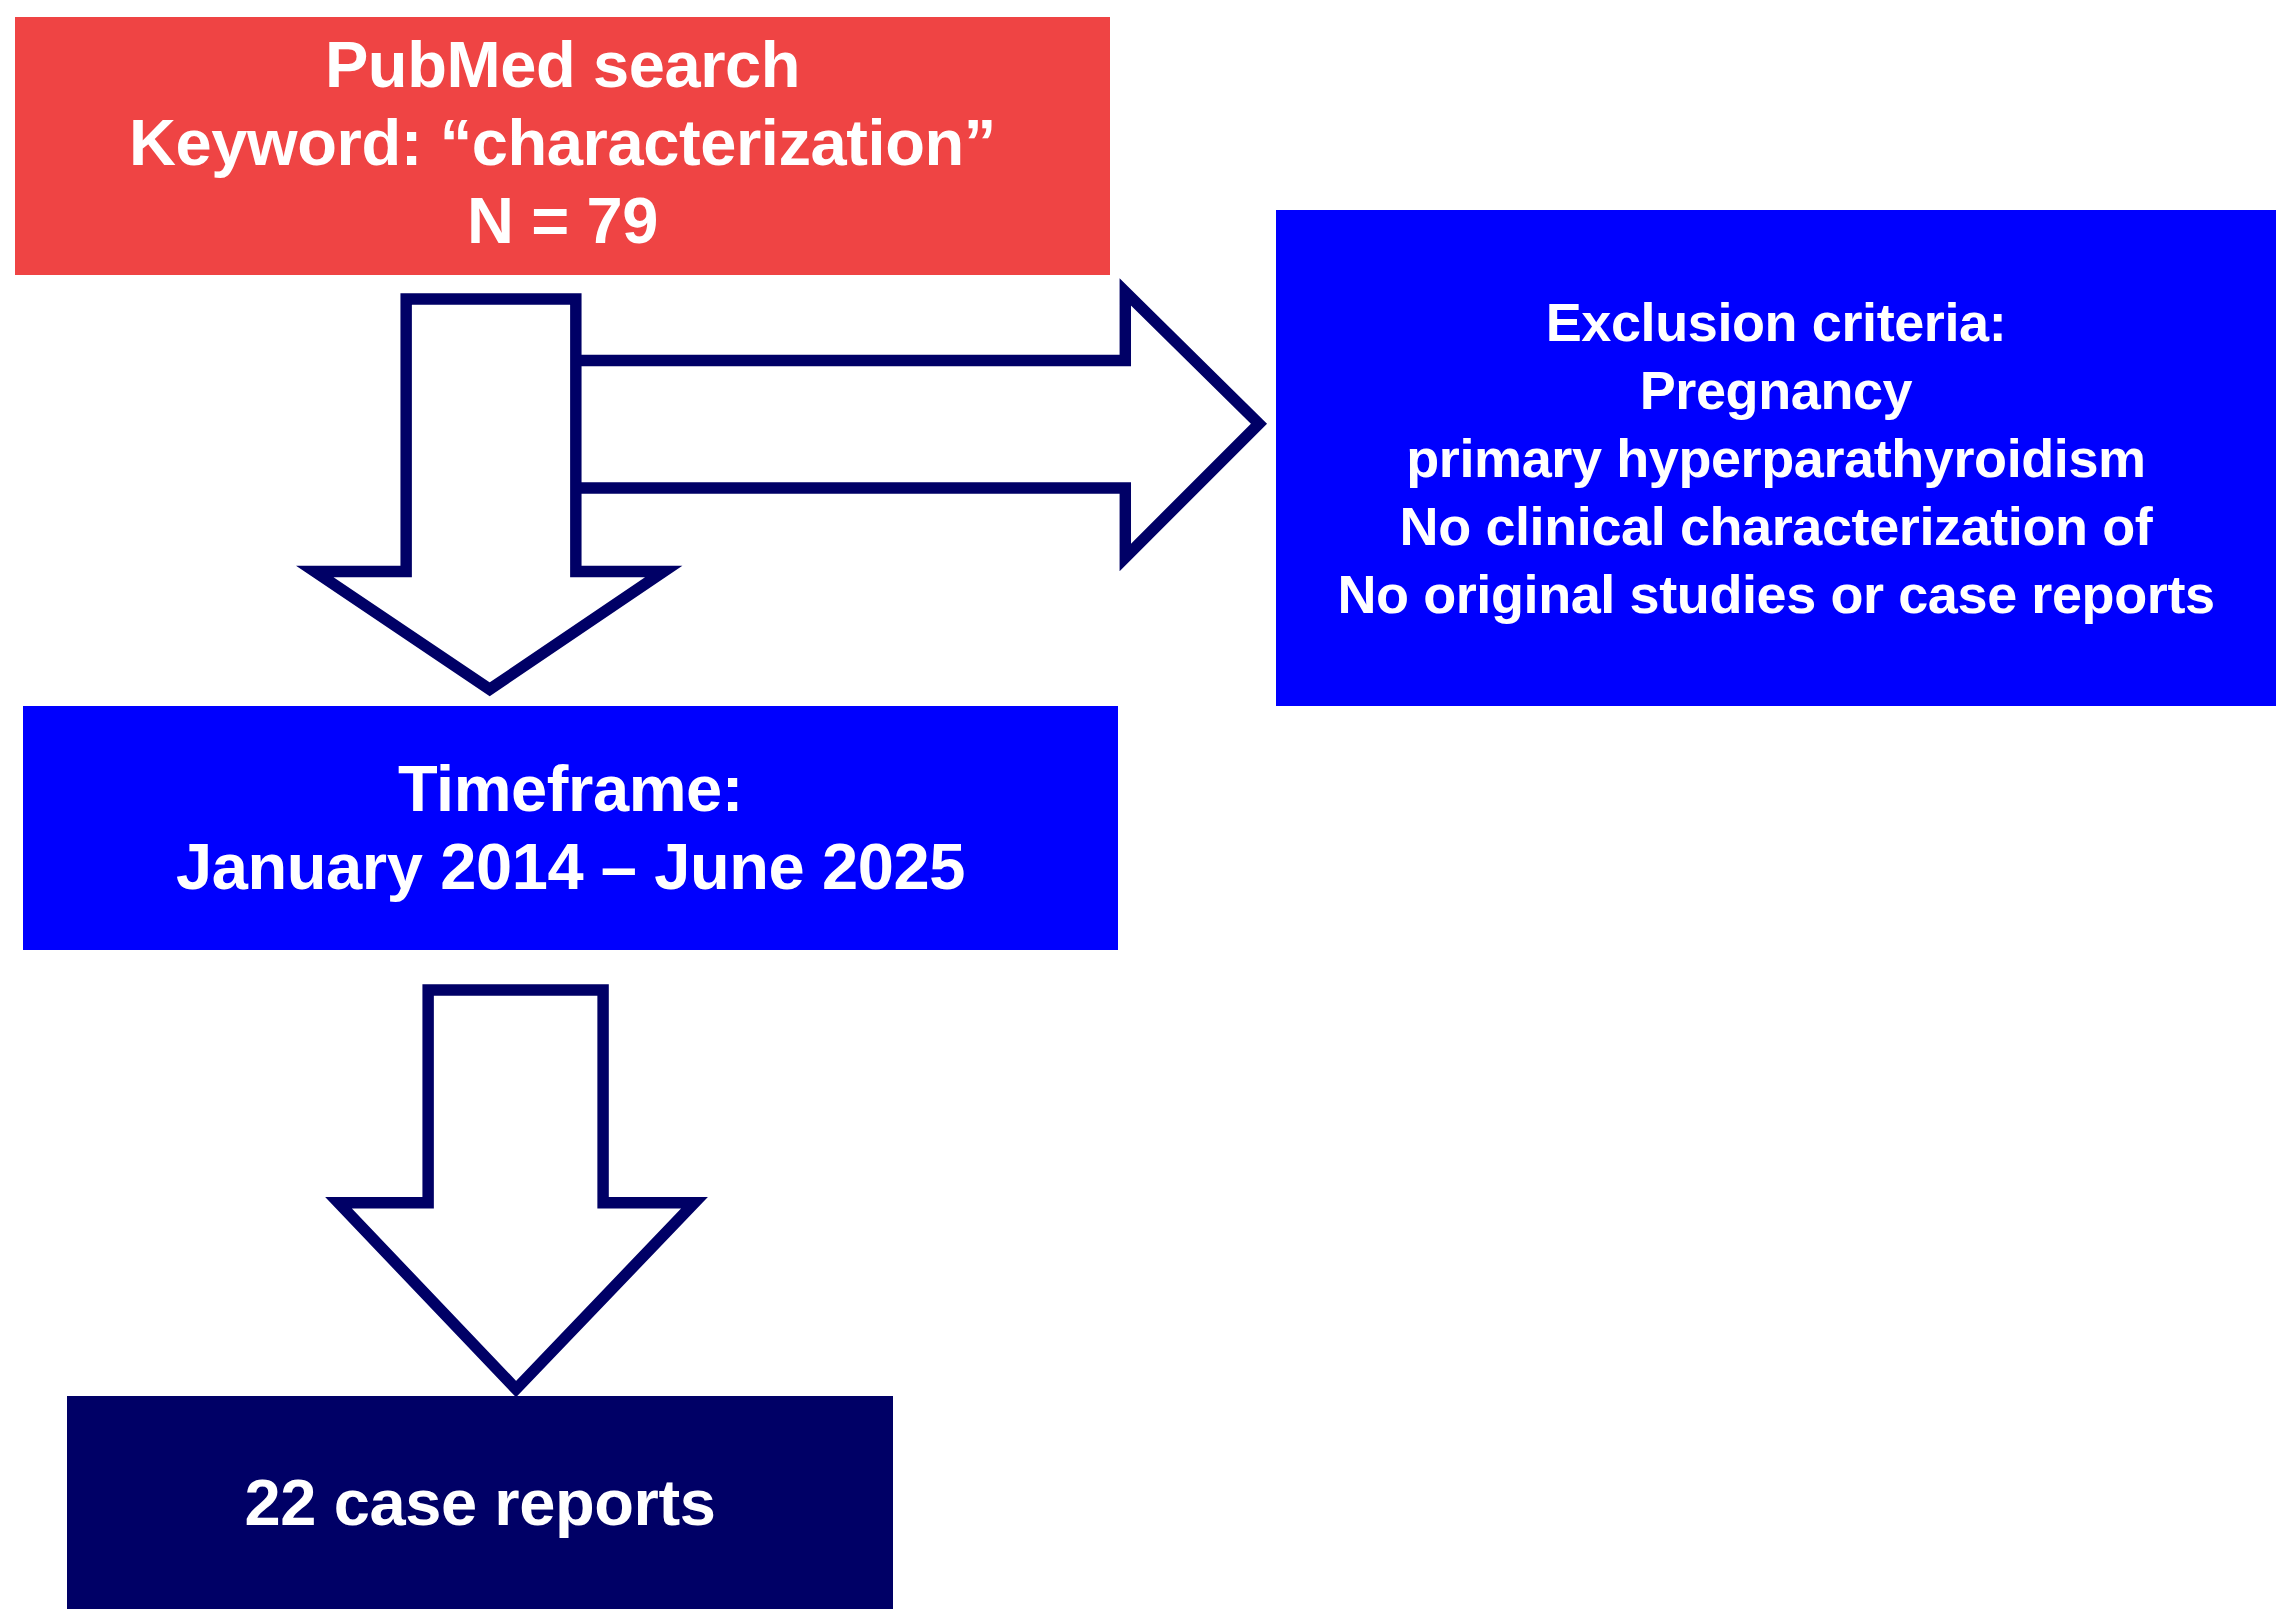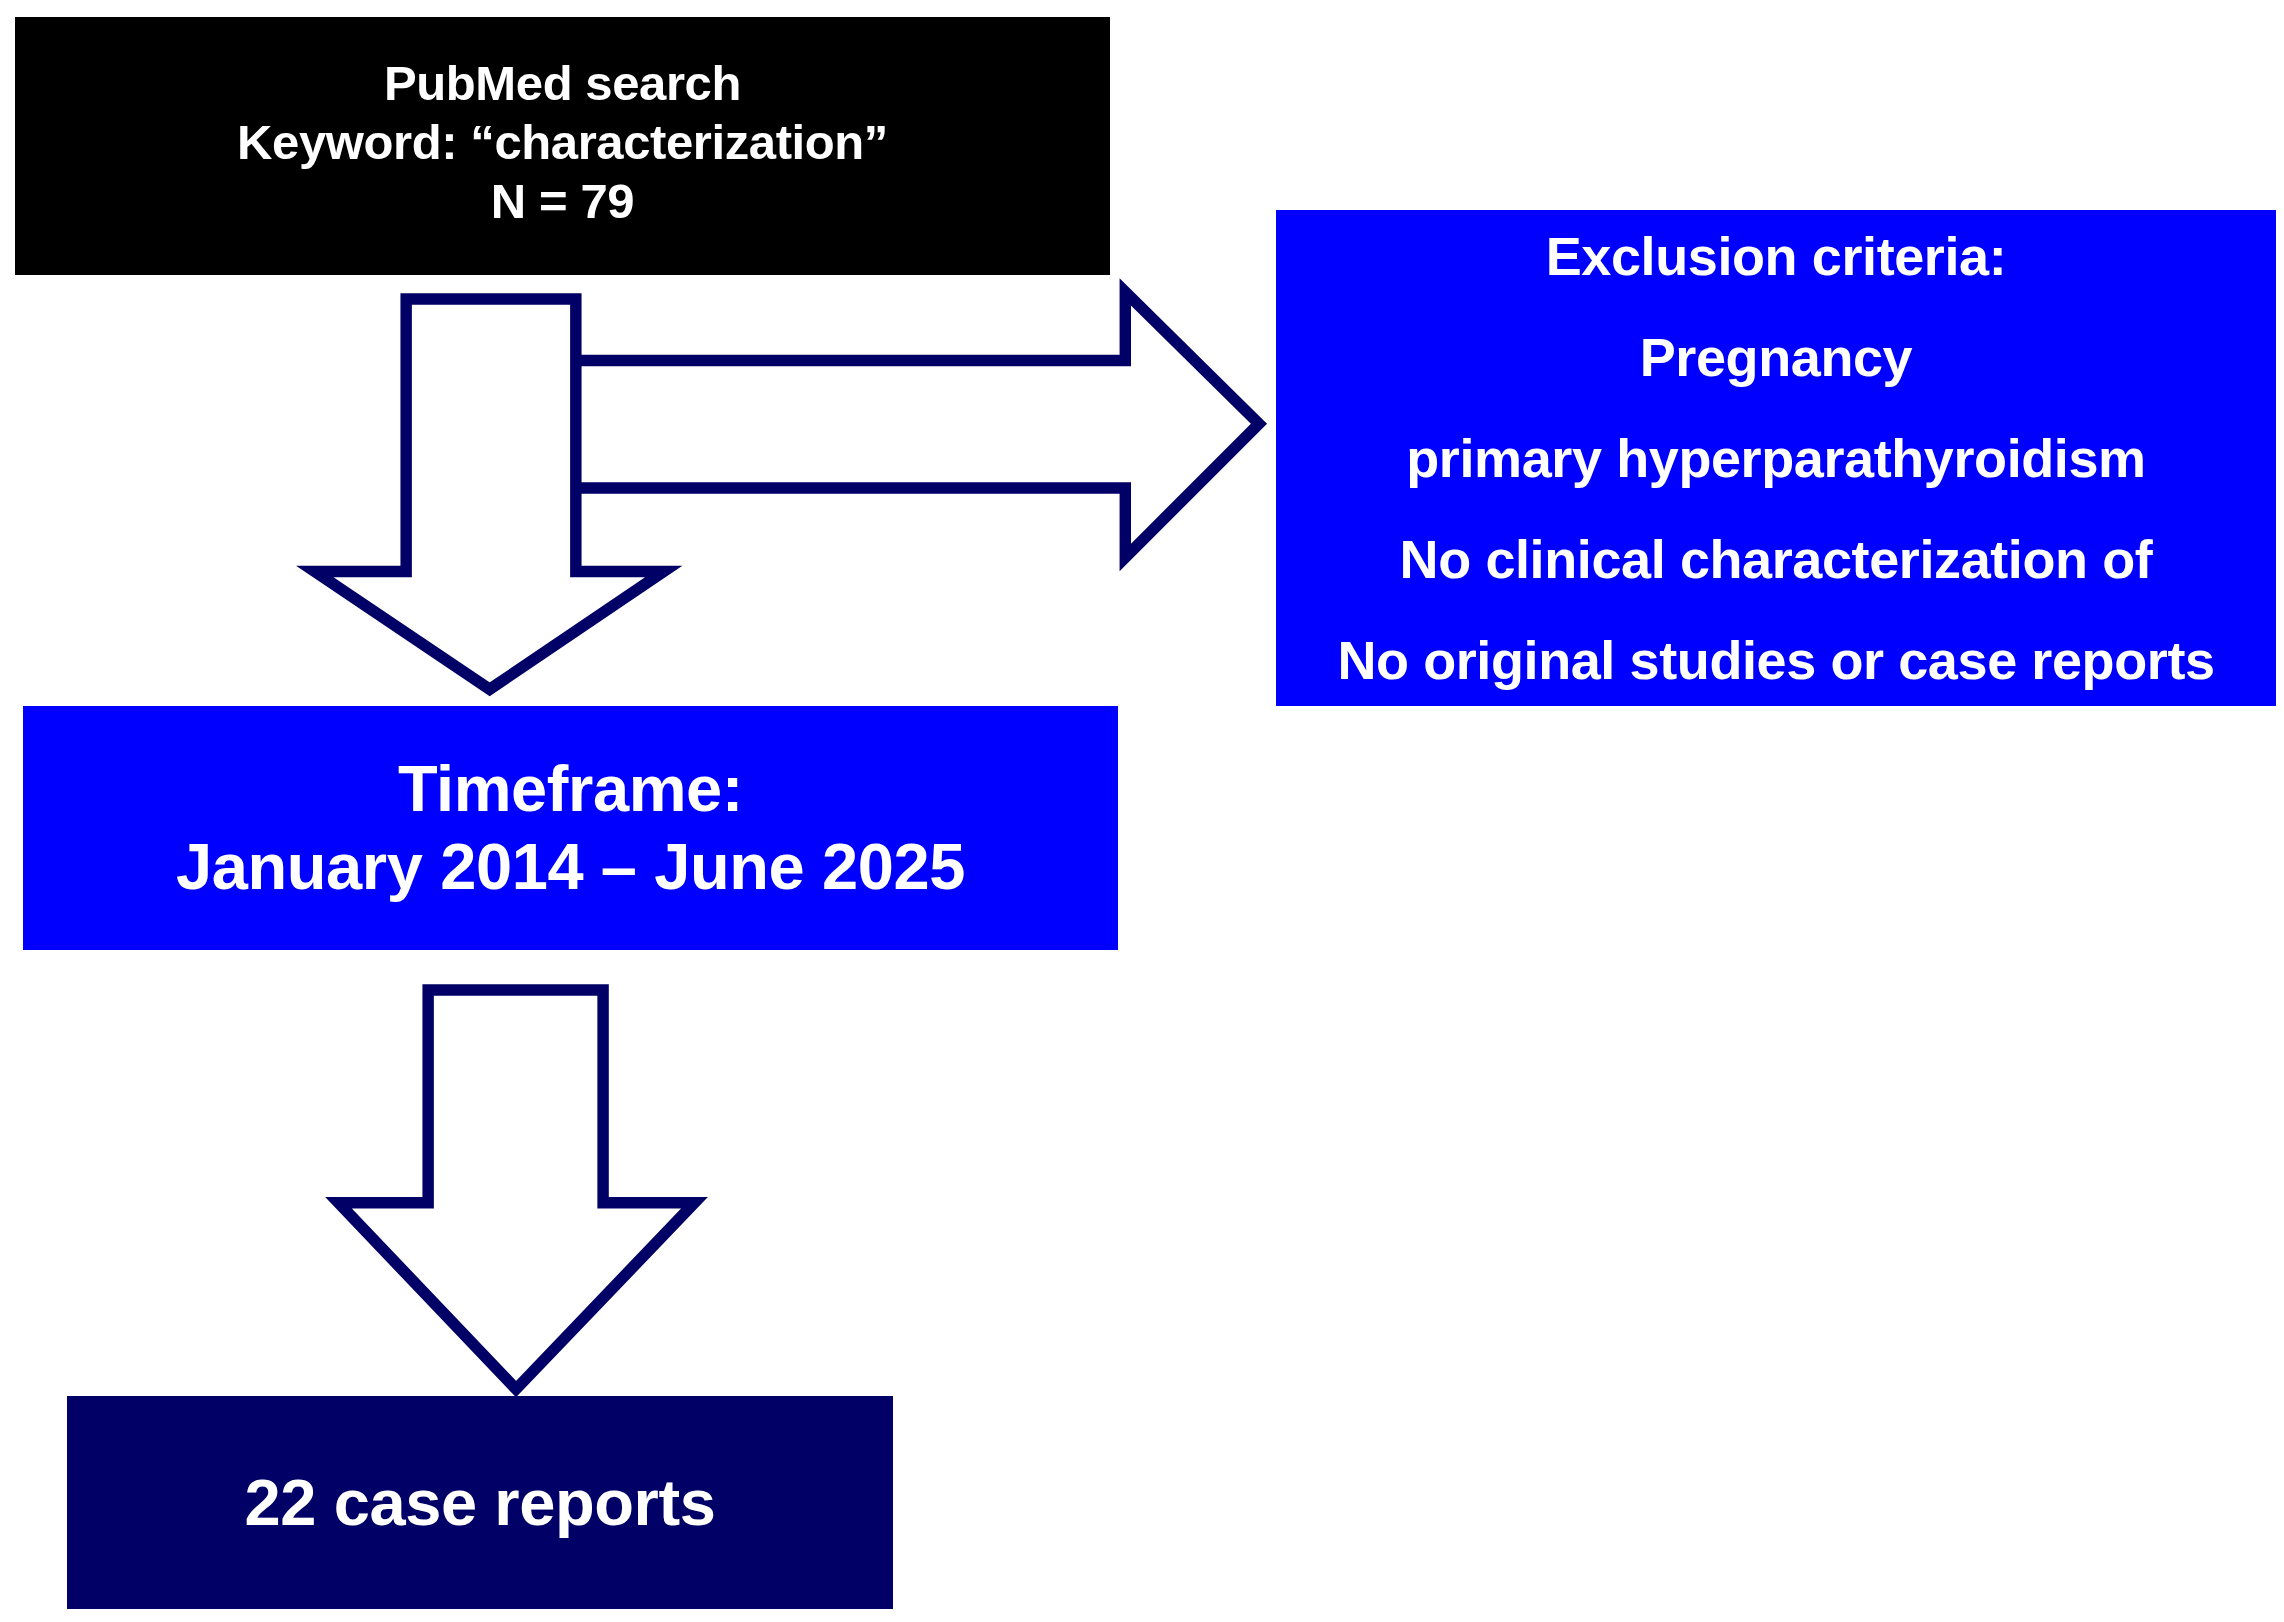--- a/index.html
+++ b/index.html
@@ -32,35 +32,34 @@
     display: block;
     white-space: nowrap;
   }
 
   
   #box-pubmed {
     left: 15px;
     top: 16.7px;
     width: 1095px;
     height: 258px;
-    background: #000000;
-    font-size: 49px;
+    background: #ef4444;
+    font-size: 65px;
     padding-bottom: 6px;
   }
 
   
   #box-exclusion {
     left: 1276px;
     top: 210px;
     width: 1000px;
     height: 496px;
     background: #0000fe;
     font-size: 54px;
     line-height: 1.26;
-    gap: 33px;
   }
 
   
   #box-timeframe {
     left: 23px;
     top: 706px;
     width: 1095px;
     height: 244px;
     background: #0000fe;
     font-size: 65px;

